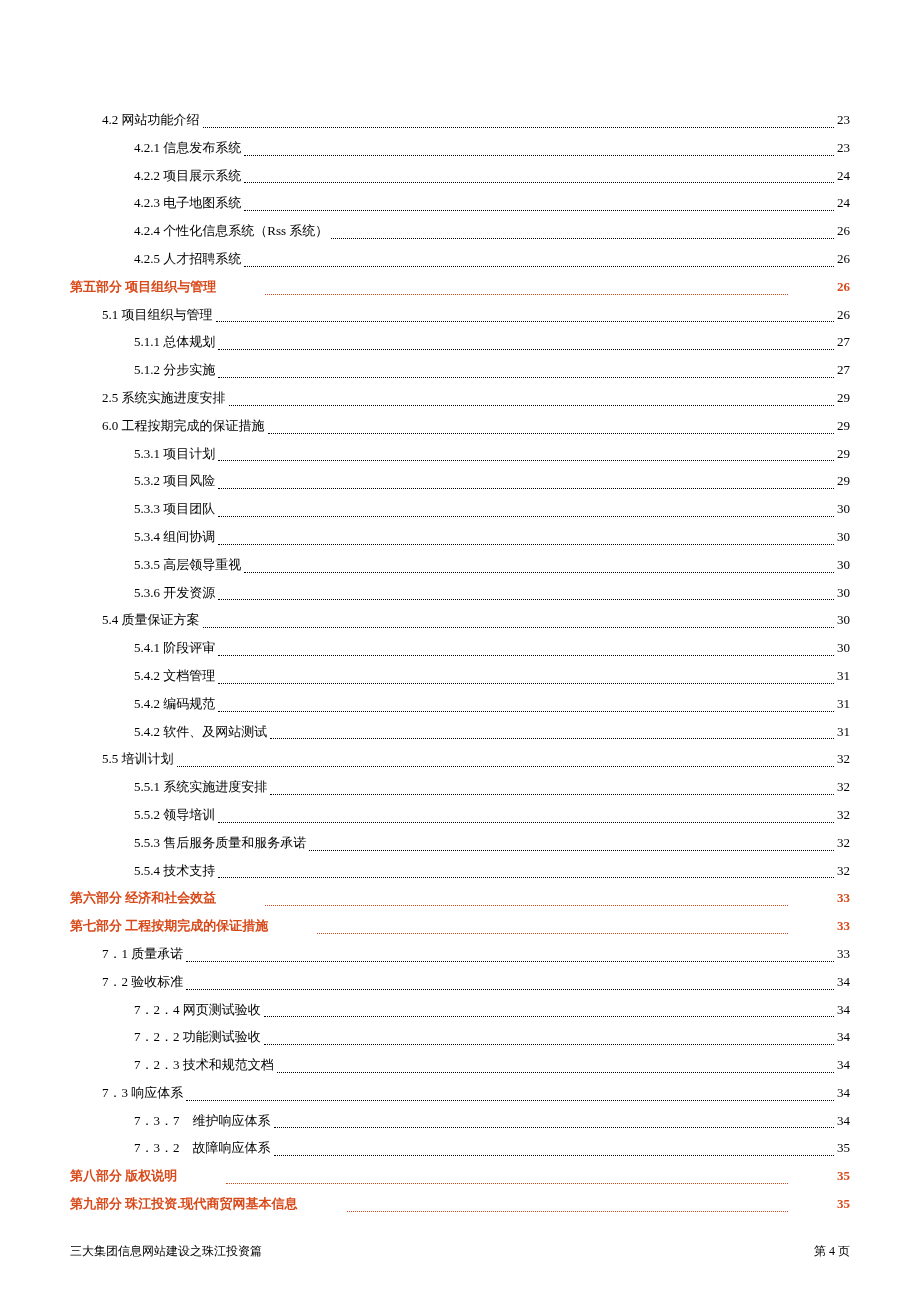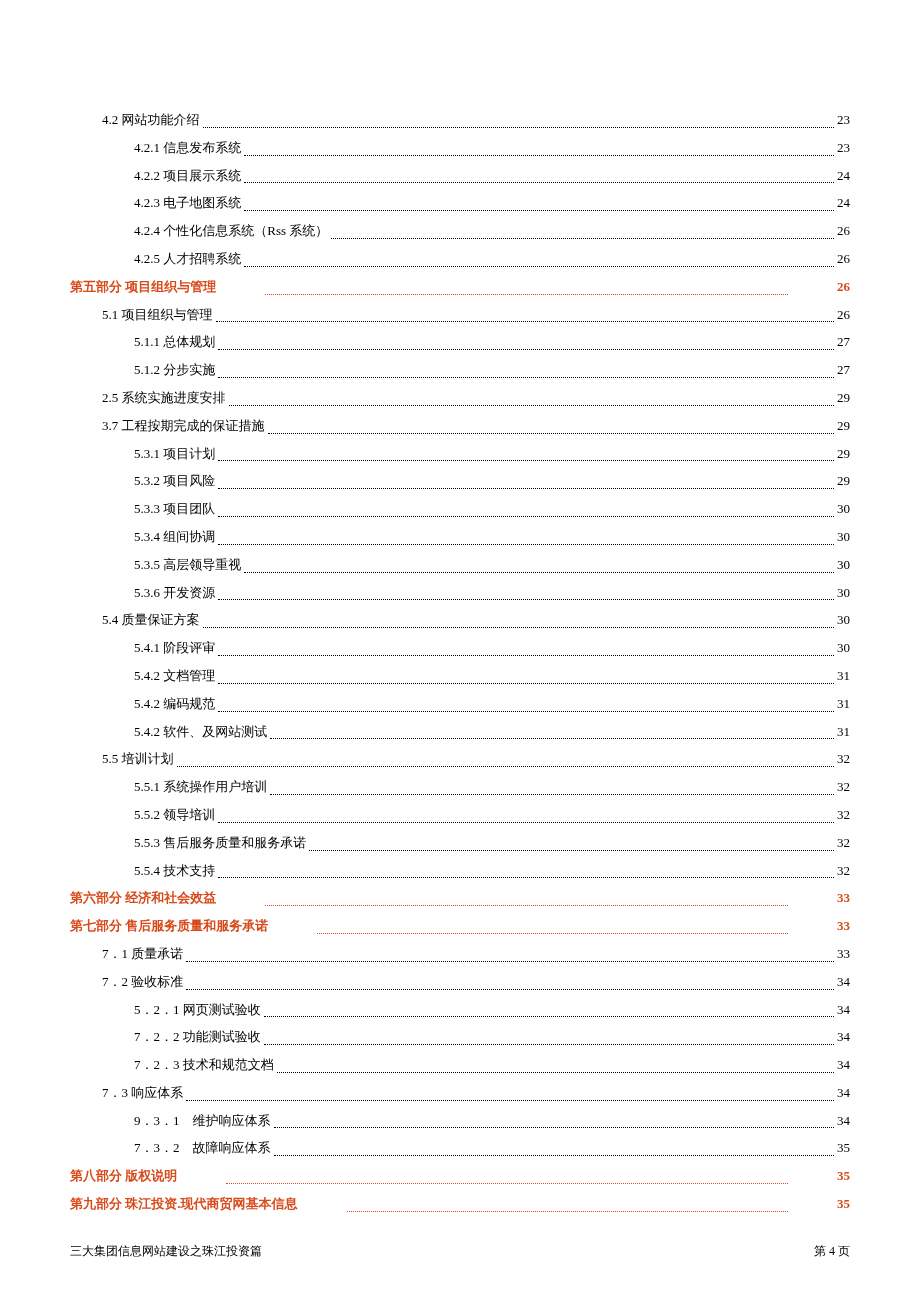--- a/index.html
+++ b/index.html
@@ -101,21 +101,21 @@
       <span class="toc-label">5.1.2  分步实施</span>
       <span class="toc-dots"></span>
       <span class="toc-page">27</span>
     </div>
     <div class="toc-line lv1">
       <span class="toc-label">2.5 系统实施进度安排</span>
       <span class="toc-dots"></span>
       <span class="toc-page">29</span>
     </div>
     <div class="toc-line lv1">
-      <span class="toc-label">3.7  工程按期完成的保证措施</span>
+      <span class="toc-label">6.0  工程按期完成的保证措施</span>
       <span class="toc-dots"></span>
       <span class="toc-page">29</span>
     </div>
     <div class="toc-line lv2">
       <span class="toc-label">5.3.1 项目计划</span>
       <span class="toc-dots"></span>
       <span class="toc-page">29</span>
     </div>
     <div class="toc-line lv2">
       <span class="toc-label">5.3.2 项目风险</span>
@@ -166,21 +166,21 @@
       <span class="toc-label">5.4.2 软件、及网站测试</span>
       <span class="toc-dots"></span>
       <span class="toc-page">31</span>
     </div>
     <div class="toc-line lv1">
       <span class="toc-label">5.5 培训计划</span>
       <span class="toc-dots"></span>
       <span class="toc-page">32</span>
     </div>
     <div class="toc-line lv2">
-      <span class="toc-label">5.5.1 系统操作用户培训</span>
+      <span class="toc-label">5.5.1 系统实施进度安排</span>
       <span class="toc-dots"></span>
       <span class="toc-page">32</span>
     </div>
     <div class="toc-line lv2">
       <span class="toc-label">5.5.2 领导培训</span>
       <span class="toc-dots"></span>
       <span class="toc-page">32</span>
     </div>
     <div class="toc-line lv2">
       <span class="toc-label">5.5.3 售后服务质量和服务承诺</span>
@@ -191,56 +191,56 @@
       <span class="toc-label">5.5.4 技术支持</span>
       <span class="toc-dots"></span>
       <span class="toc-page">32</span>
     </div>
     <div class="toc-line lv0">
       <span class="toc-label part">第六部分  经济和社会效益</span>
       <span class="toc-dots part"></span>
       <span class="toc-page part">33</span>
     </div>
     <div class="toc-line lv0">
-      <span class="toc-label part">第七部分  售后服务质量和服务承诺</span>
+      <span class="toc-label part">第七部分  工程按期完成的保证措施</span>
       <span class="toc-dots part"></span>
       <span class="toc-page part">33</span>
     </div>
     <div class="toc-line lv1">
       <span class="toc-label">7．1 质量承诺</span>
       <span class="toc-dots"></span>
       <span class="toc-page">33</span>
     </div>
     <div class="toc-line lv1">
       <span class="toc-label">7．2 验收标准</span>
       <span class="toc-dots"></span>
       <span class="toc-page">34</span>
     </div>
     <div class="toc-line lv2">
-      <span class="toc-label">5．2．1 网页测试验收</span>
+      <span class="toc-label">7．2．4 网页测试验收</span>
       <span class="toc-dots"></span>
       <span class="toc-page">34</span>
     </div>
     <div class="toc-line lv2">
       <span class="toc-label">7．2．2 功能测试验收</span>
       <span class="toc-dots"></span>
       <span class="toc-page">34</span>
     </div>
     <div class="toc-line lv2">
       <span class="toc-label">7．2．3 技术和规范文档</span>
       <span class="toc-dots"></span>
       <span class="toc-page">34</span>
     </div>
     <div class="toc-line lv1">
       <span class="toc-label">7．3 响应体系</span>
       <span class="toc-dots"></span>
       <span class="toc-page">34</span>
     </div>
     <div class="toc-line lv2">
-      <span class="toc-label">9．3．1　维护响应体系</span>
+      <span class="toc-label">7．3．7　维护响应体系</span>
       <span class="toc-dots"></span>
       <span class="toc-page">34</span>
     </div>
     <div class="toc-line lv2">
       <span class="toc-label">7．3．2　故障响应体系</span>
       <span class="toc-dots"></span>
       <span class="toc-page">35</span>
     </div>
     <div class="toc-line lv0">
       <span class="toc-label part">第八部分  版权说明</span>

